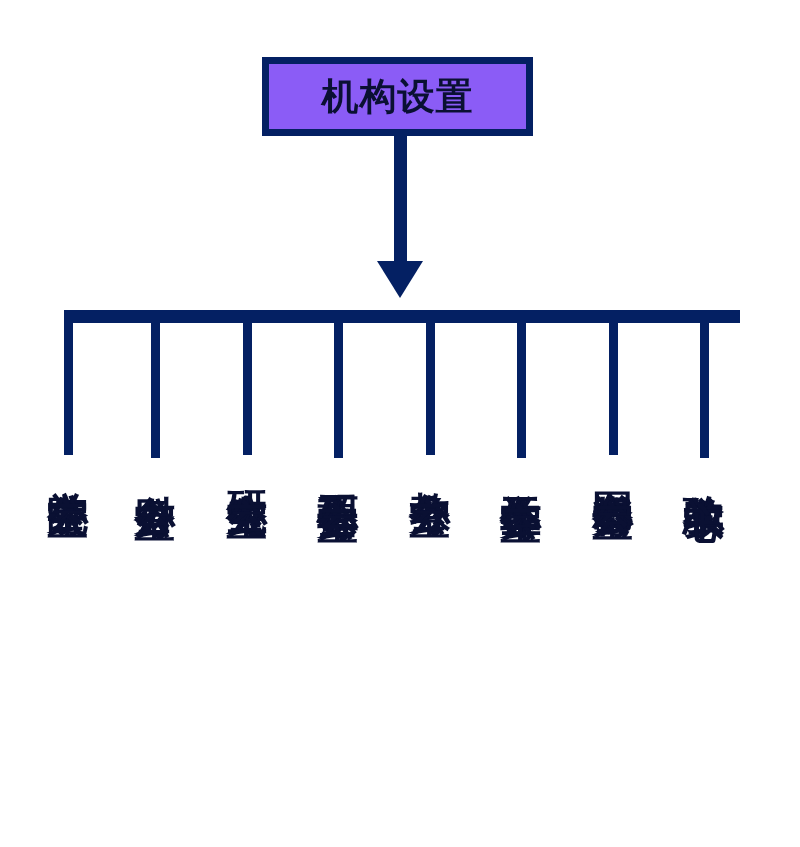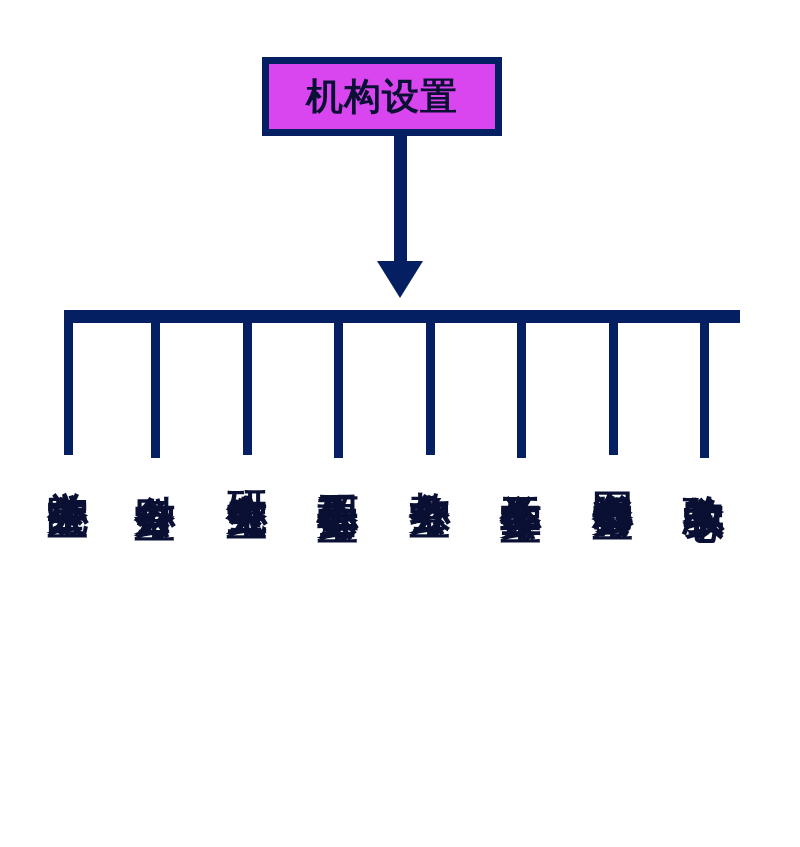--- a/index.html
+++ b/index.html
@@ -18,25 +18,25 @@
     height: 847px;
     background: #ffffff;
     overflow: hidden;
   }
 
   
   .root-box {
     position: absolute;
     left: 262px;
     top: 57px;
-    width: 240px;
+    width: 271px;
     height: 79px;
     box-sizing: border-box;
     border: 7px solid #042063;
-    background: #d946ef;
+    background: #8b5cf6;
     display: flex;
     align-items: center;
     justify-content: center;
   }
   .root-label {
     font-size: 37px;
     font-weight: bold;
     color: #0a1033;
     letter-spacing: 1px;
     line-height: 1;

